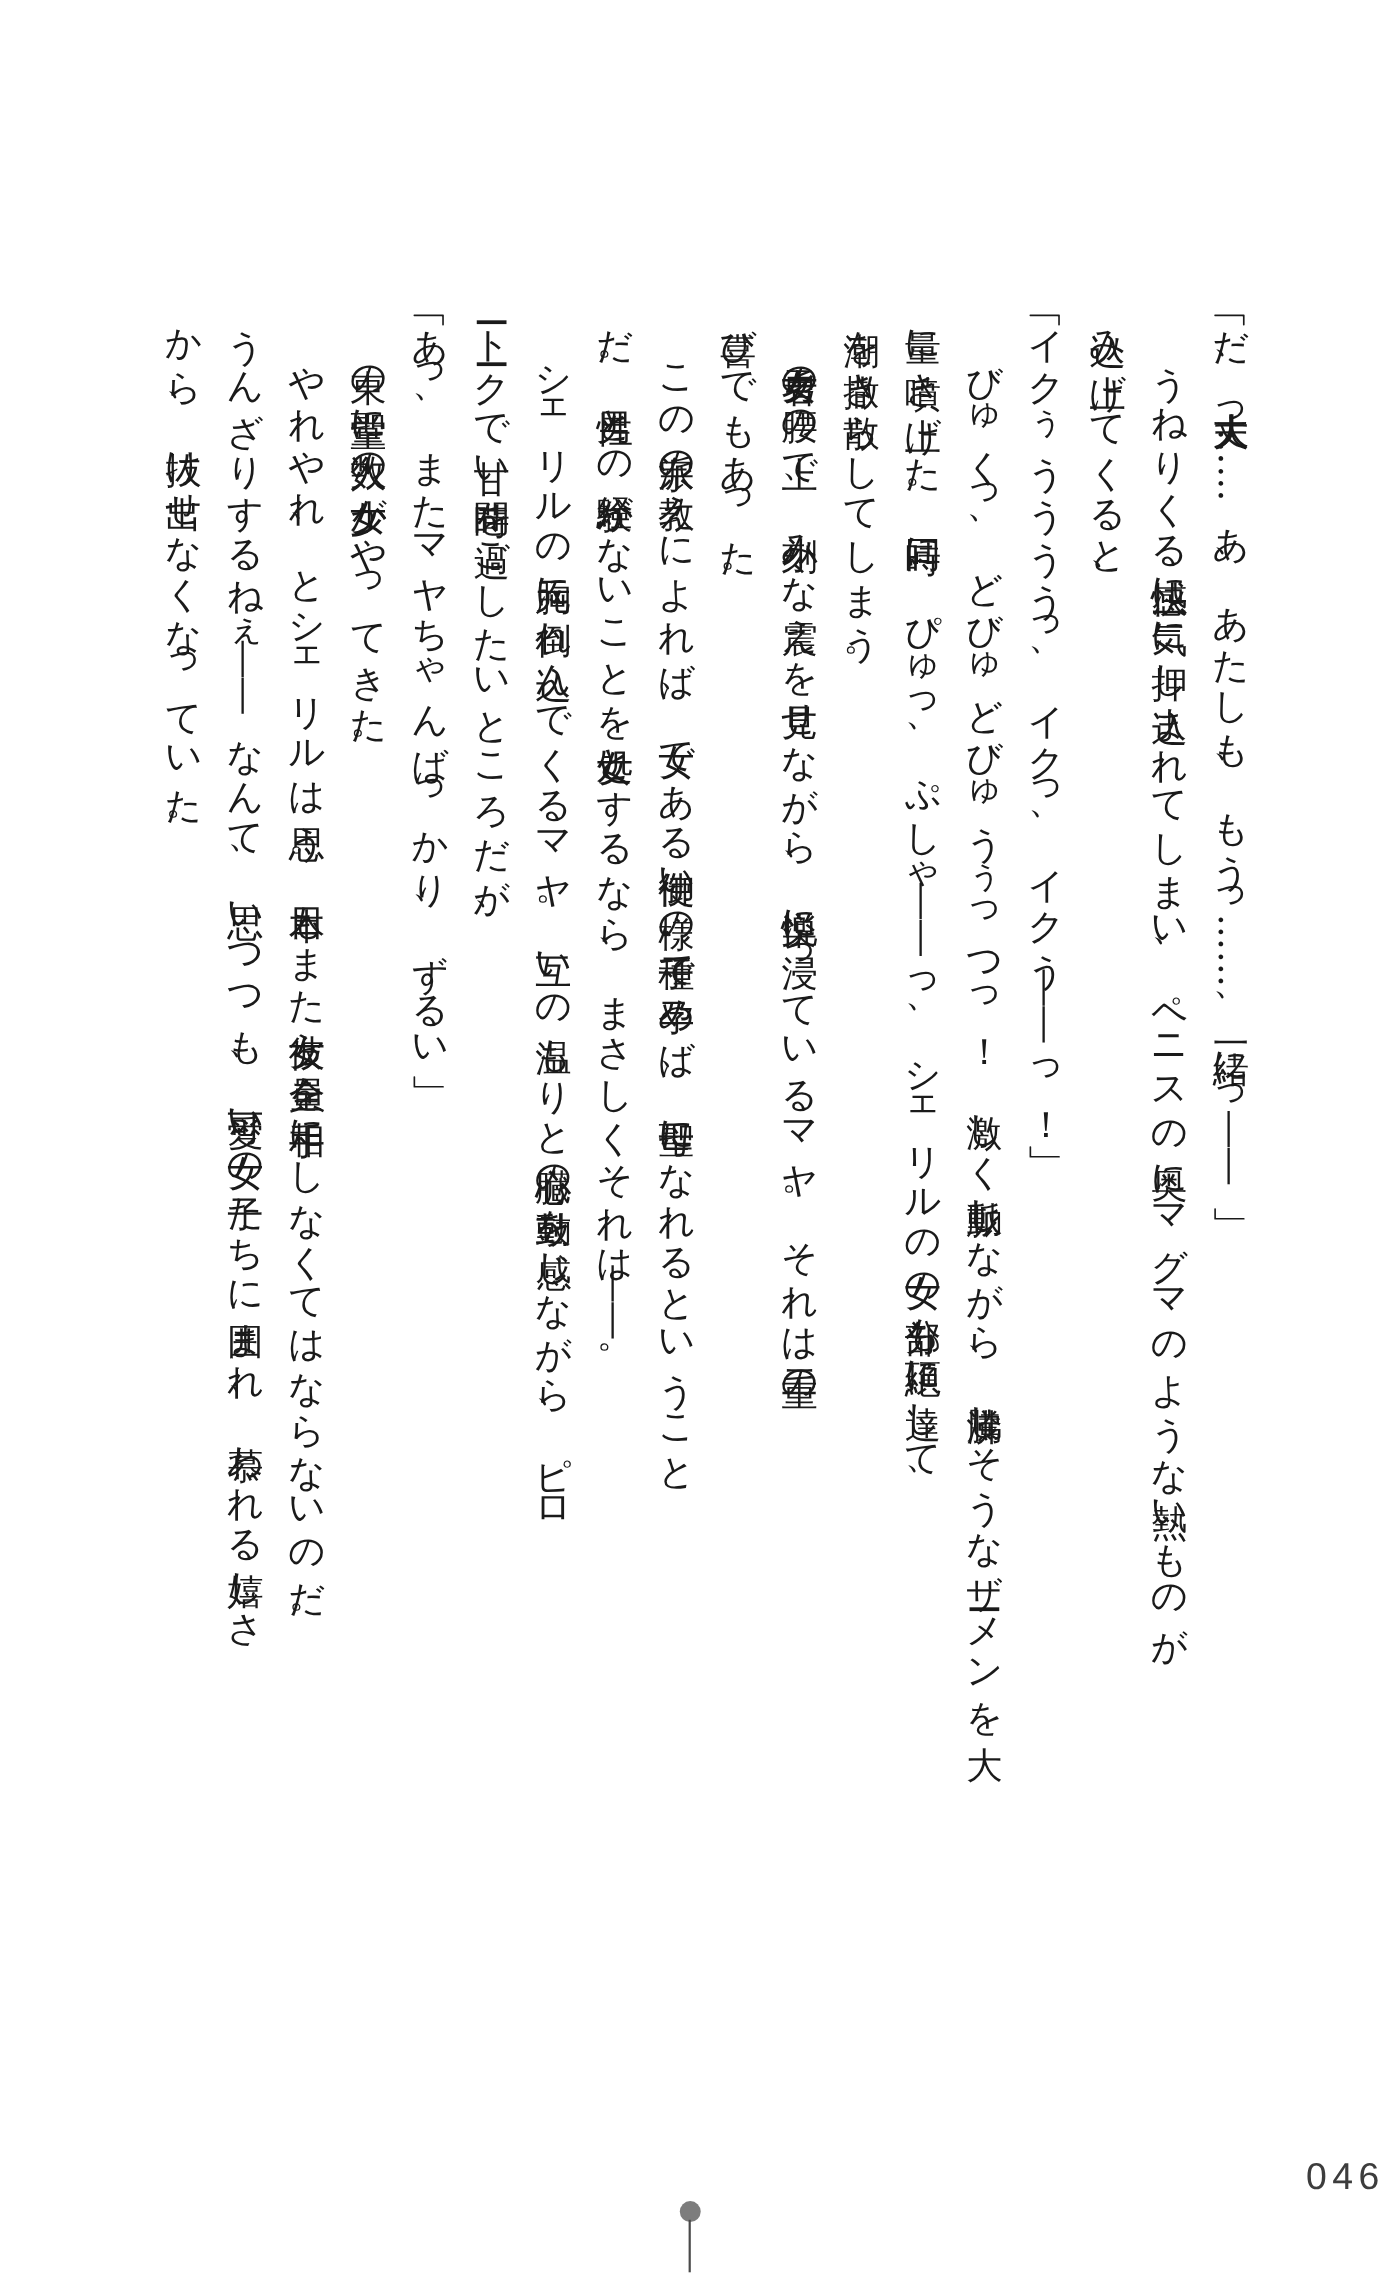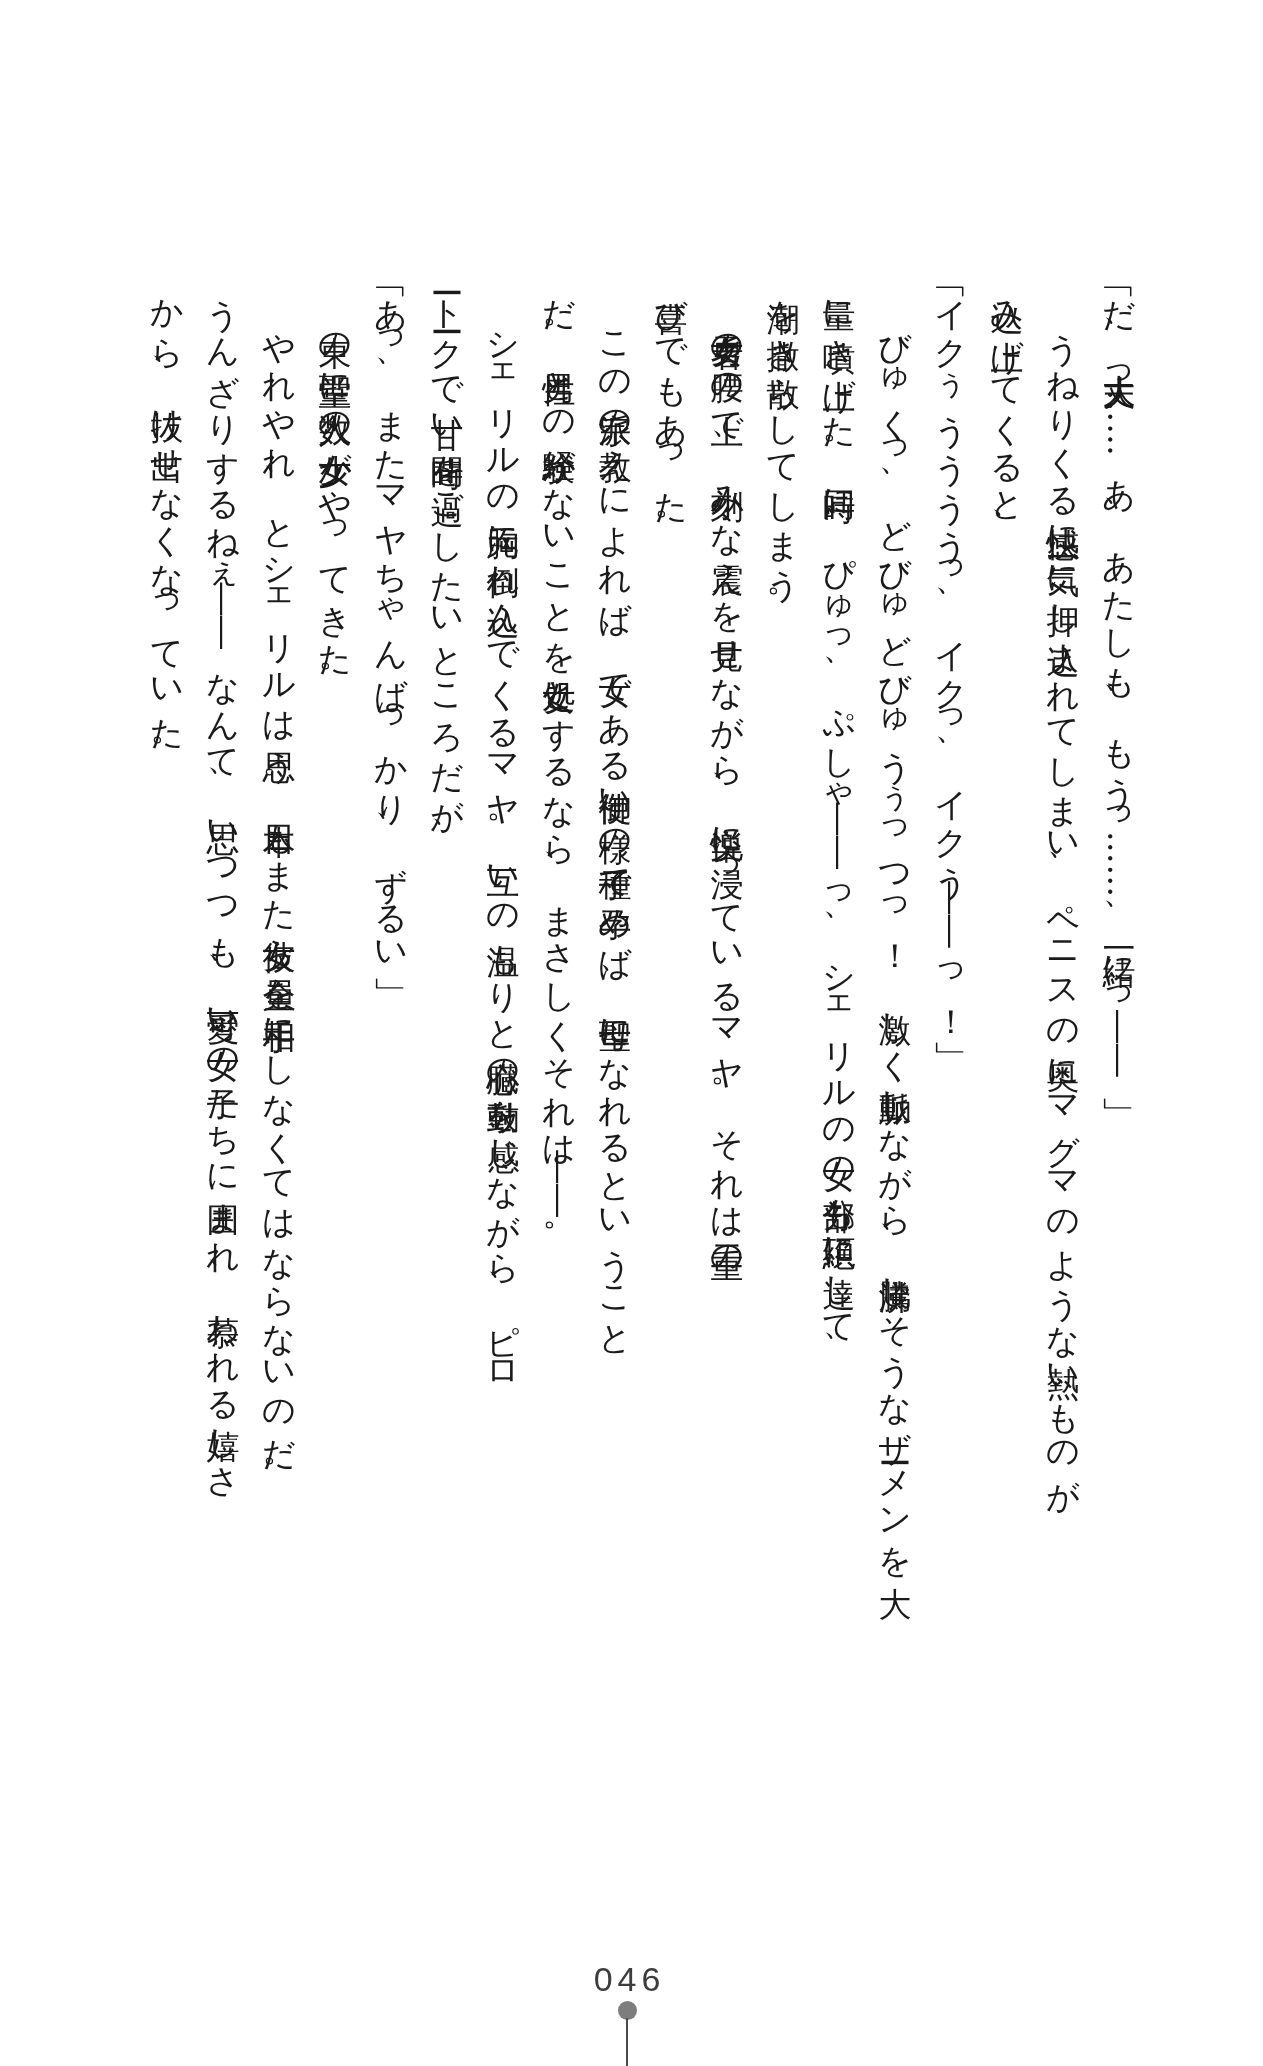--- a/index.html
+++ b/index.html
@@ -42,21 +42,21 @@
     left: 0;
     top: 1960px;
     width: 1263px;
     height: 106px;
   }
   .page-number {
     position: absolute;
     left: 0;
     top: 0;
     width: 1263px;
-    text-align: center;
+    text-align: right;
     font-family: "Liberation Sans", "DejaVu Sans", sans-serif;
     font-weight: 300;
     font-size: 34px;
     letter-spacing: 5px;
     color: #3d3d3d;
     
     padding-right: 4px;
     box-sizing: border-box;
   }
   .footer-dot {

